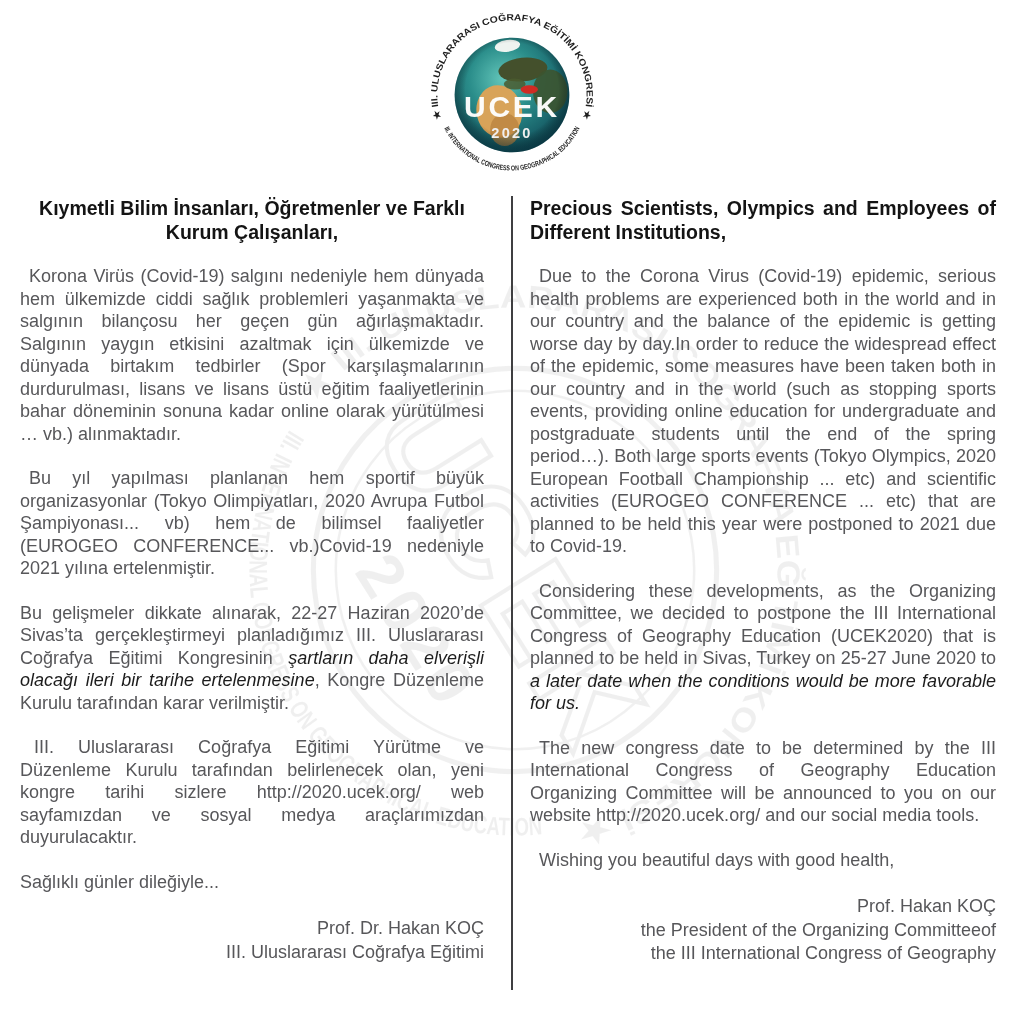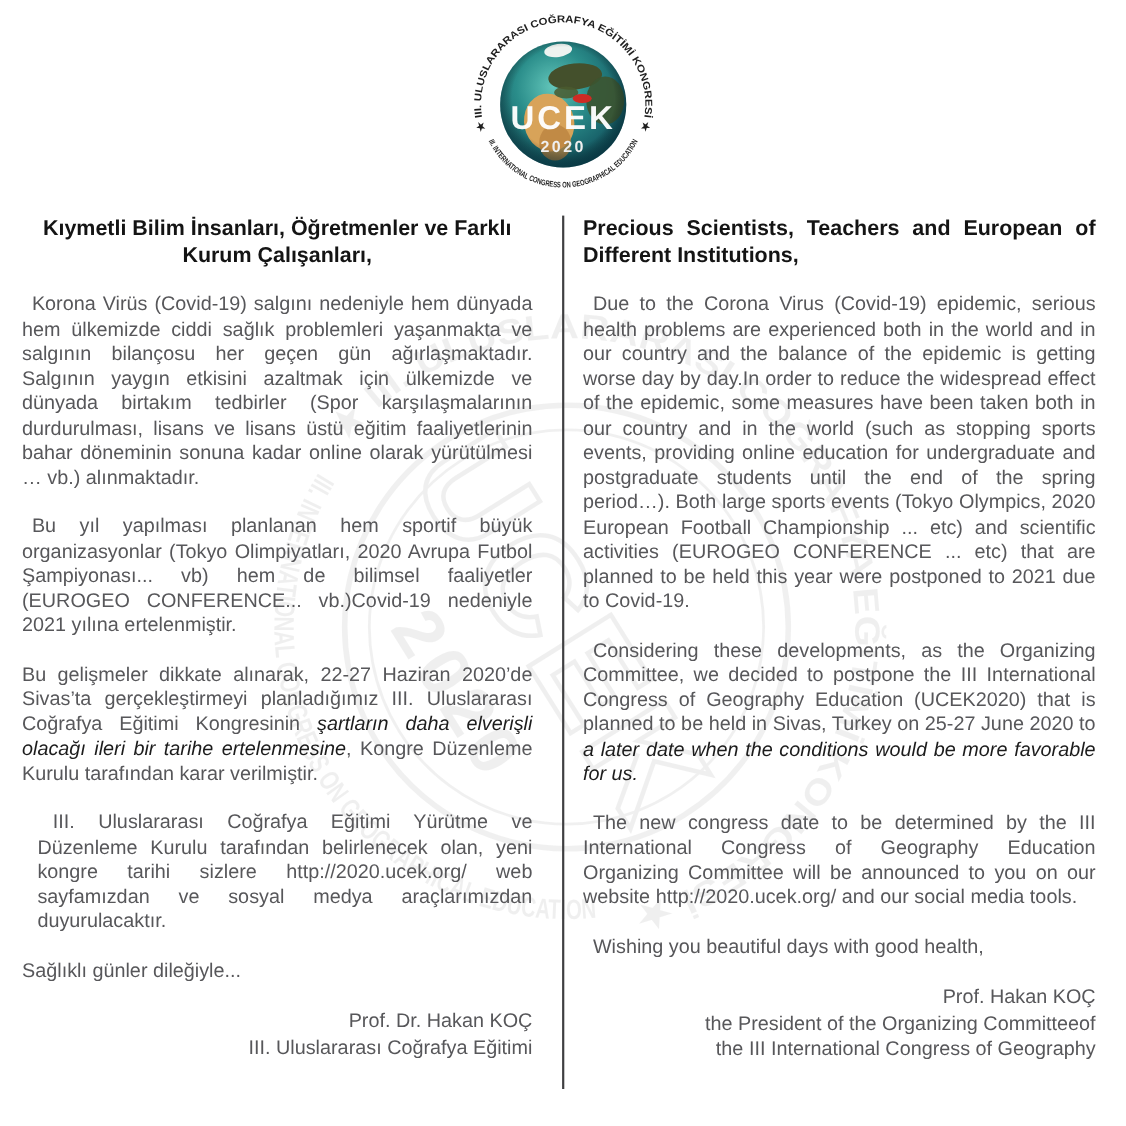--- a/index.html
+++ b/index.html
@@ -35,21 +35,21 @@
     background:#3f3f41;z-index:3;
   }
   h1{
     font-size:19.5px;line-height:23.5px;color:#141414;font-weight:bold;
     margin:5px 0 21px 0;
   }
   h1.centered{text-align:center;}
   h1.justified{text-align:justify;}
   p{margin:0 0 22px 0;}
   .ind-sm{text-indent:9px;}
-  .ind-md{text-indent:14px;margin-left:14px;}
+  .ind-md{text-indent:14px;}
   .emph{font-weight:normal;font-style:italic;color:#1c1c1c;}
   .signature{text-align:right;margin-top:24px;}
   .signature div{line-height:23.5px;}
 </style>
 </head>
 <body>
 
 <div class="page">
 
   <svg class="watermark" viewBox="0 0 200 200" aria-hidden="true">
@@ -124,21 +124,21 @@
       <p><span>Bu gelişmeler dikkate alınarak, 22-27 Haziran 2020’de Sivas’ta gerçekleştirmeyi planladığımız III. Uluslararası Coğrafya Eğitimi Kongresinin </span><span class="emph">şartların daha elverişli olacağı ileri bir tarihe ertelenmesine</span><span>, Kongre Düzenleme Kurulu tarafından karar verilmiştir.</span></p>
       <p class="ind-md">III. Uluslararası Coğrafya Eğitimi Yürütme ve Düzenleme Kurulu tarafından belirlenecek olan, yeni kongre tarihi sizlere http://2020.ucek.org/ web sayfamızdan ve sosyal medya araçlarımızdan duyurulacaktır.</p>
       <p>Sağlıklı günler dileğiyle...</p>
       <div class="signature">
         <div>Prof. Dr. Hakan KOÇ</div>
         <div>III. Uluslararası Coğrafya Eğitimi</div>
       </div>
     </div>
 
     <div class="col col-right">
-      <h1 class="justified">Precious Scientists, Teachers and European of Different Institutions,</h1>
+      <h1 class="justified">Precious Scientists, Olympics and Employees of Different Institutions,</h1>
       <p class="ind-sm">Due to the Corona Virus (Covid-19) epidemic, serious health problems are experienced both in the world and in our country and the balance of the epidemic is getting worse day by day.In order to reduce the widespread effect of the epidemic, some measures have been taken both in our country and in the world (such as stopping sports events, providing online education for undergraduate and postgraduate students until the end of the spring period…). Both large sports events (Tokyo Olympics, 2020 European Football Championship ... etc) and scientific activities (EUROGEO CONFERENCE ... etc) that are planned to be held this year were postponed to 2021 due to Covid-19.</p>
       <p class="ind-sm"><span>Considering these developments, as the Organizing Committee, we decided to postpone the III International Congress of Geography Education (UCEK2020) that is planned to be held in Sivas, Turkey on 25-27 June 2020 to </span><span class="emph">a later date when the conditions would be more favorable for us.</span></p>
       <p class="ind-sm">The new congress date to be determined by the III International Congress of Geography Education Organizing Committee will be announced to you on our website http://2020.ucek.org/ and our social media tools.</p>
       <p class="ind-sm">Wishing you beautiful days with good health,</p>
       <div class="signature">
         <div>Prof. Hakan KOÇ</div>
         <div>the President of the Organizing Committeeof</div>
         <div>the III International Congress of Geography</div>
       </div>
     </div>

